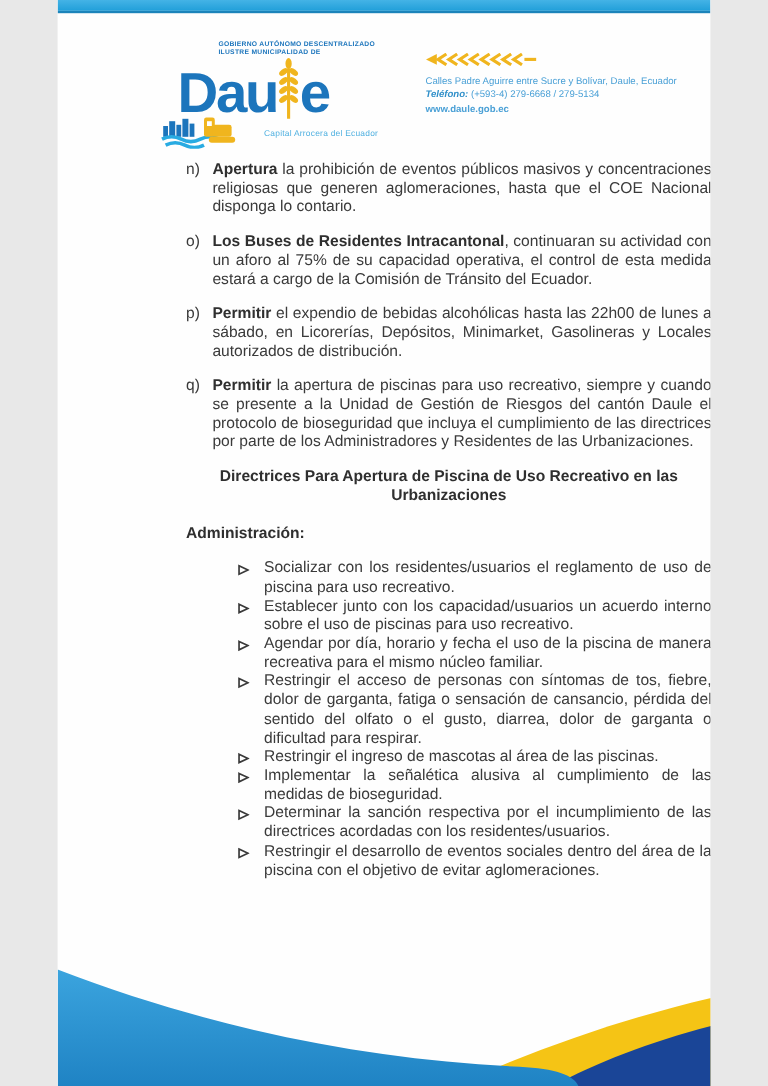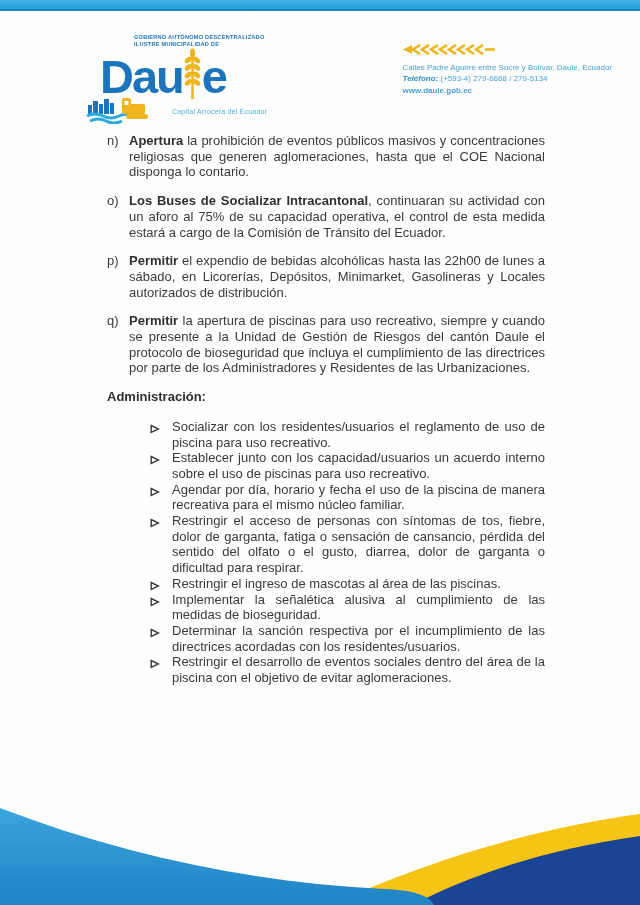--- a/index.html
+++ b/index.html
@@ -1,18 +1,18 @@
 <!DOCTYPE html>
 <html><head>
 <meta charset="utf-8">
 <style>
   * { margin:0; padding:0; box-sizing:border-box; }
   html,body { background:#e8e8e8; }
   .page {
-    position:relative; width:640px; height:905px; margin:0 auto;
+    position:relative; width:544px; height:905px; margin:0 auto;
     background:#fefefe; overflow:hidden;
     font-family:"Liberation Sans", sans-serif; color:#3a3a3a;
   }
   
   .topbar {
     position:absolute; top:0; left:0; width:100%; height:11px;
     background:linear-gradient(#44b3e6, #219fd9);
     border-bottom:2px solid #1c84ba;
   }
   
@@ -126,31 +126,32 @@
     </div>
   </div>
 
   <div class="content">
 
     <div class="measure">
       <span class="lbl">n)</span><b>Apertura</b><span> la prohibición de eventos públicos masivos y concentraciones religiosas que generen aglomeraciones, hasta que el COE Nacional disponga lo contario.</span>
     </div>
 
     <div class="measure">
-      <span class="lbl">o)</span><b>Los Buses de Socializar Intracantonal</b><span>, continuaran su actividad con un aforo al 75% de su capacidad operativa, el control de esta medida estará a cargo de la Comisión de Tránsito del Ecuador.</span>
+      <span class="lbl">o)</span><b>Los Buses de Residentes Intracantonal</b><span>, continuaran su actividad con un aforo al 75% de su capacidad operativa, el control de esta medida estará a cargo de la Comisión de Tránsito del Ecuador.</span>
     </div>
 
     <div class="measure">
       <span class="lbl">p)</span><b>Permitir</b><span> el expendio de bebidas alcohólicas hasta las 22h00 de lunes a sábado, en Licorerías, Depósitos, Minimarket, Gasolineras y Locales autorizados de distribución.</span>
     </div>
 
     <div class="measure">
       <span class="lbl">q)</span><b>Permitir</b><span> la apertura de piscinas para uso recreativo, siempre y cuando se presente a la Unidad de Gestión de Riesgos del cantón Daule el protocolo de bioseguridad que incluya el cumplimiento de las directrices por parte de los Administradores y Residentes de las Urbanizaciones.</span>
     </div>
 
+    <div class="section-title">Directrices Para Apertura de Piscina de Uso Recreativo en las Urbanizaciones</div>
 
     <div class="subsection-title">Administración:</div>
 
     <ul class="guidelines">
       <li><span class="arrow"><svg width="10" height="10" viewBox="0 0 10 10">
               <path d="M1.2 1.5 L8.6 5 L1.2 8.5 Z" fill="none" stroke="#3a3a3a" stroke-width="1.4"></path>
             </svg></span><span>Socializar con los residentes/usuarios el reglamento de uso de piscina para uso recreativo.</span></li>
       <li><span class="arrow"><svg width="10" height="10" viewBox="0 0 10 10">
               <path d="M1.2 1.5 L8.6 5 L1.2 8.5 Z" fill="none" stroke="#3a3a3a" stroke-width="1.4"></path>
             </svg></span><span>Establecer junto con los capacidad/usuarios un acuerdo interno sobre el uso de piscinas para uso recreativo.</span></li>

